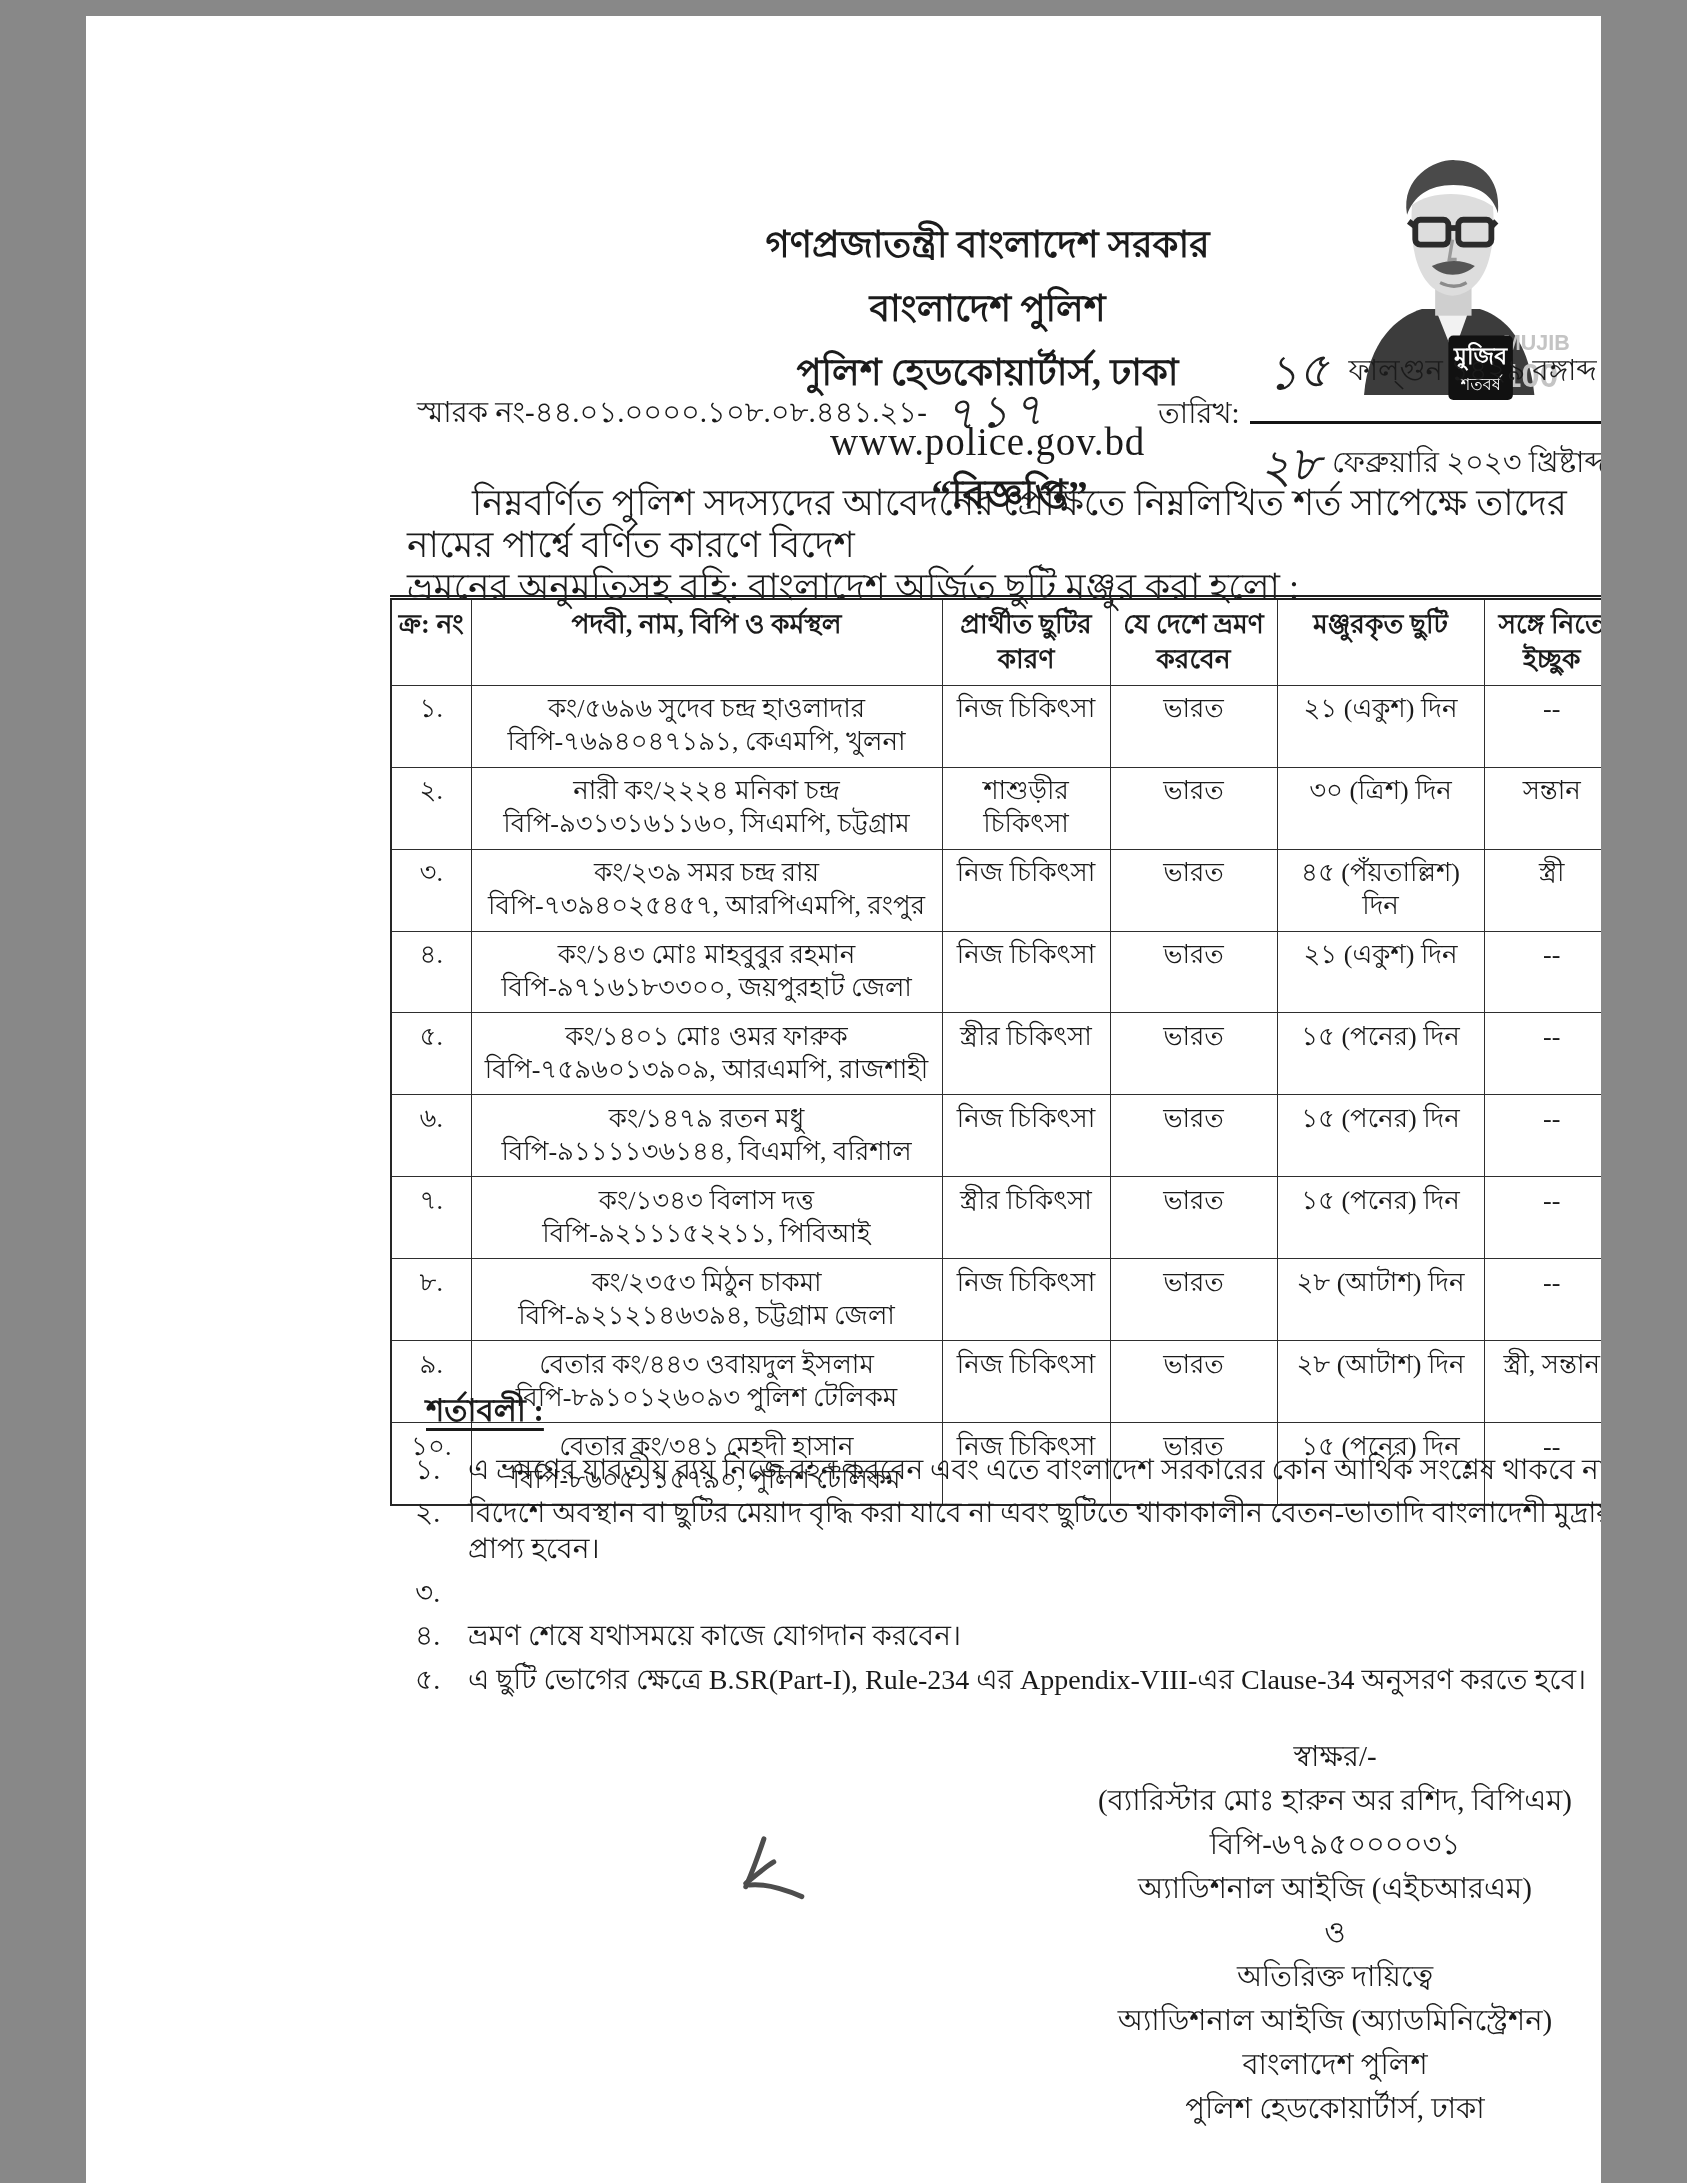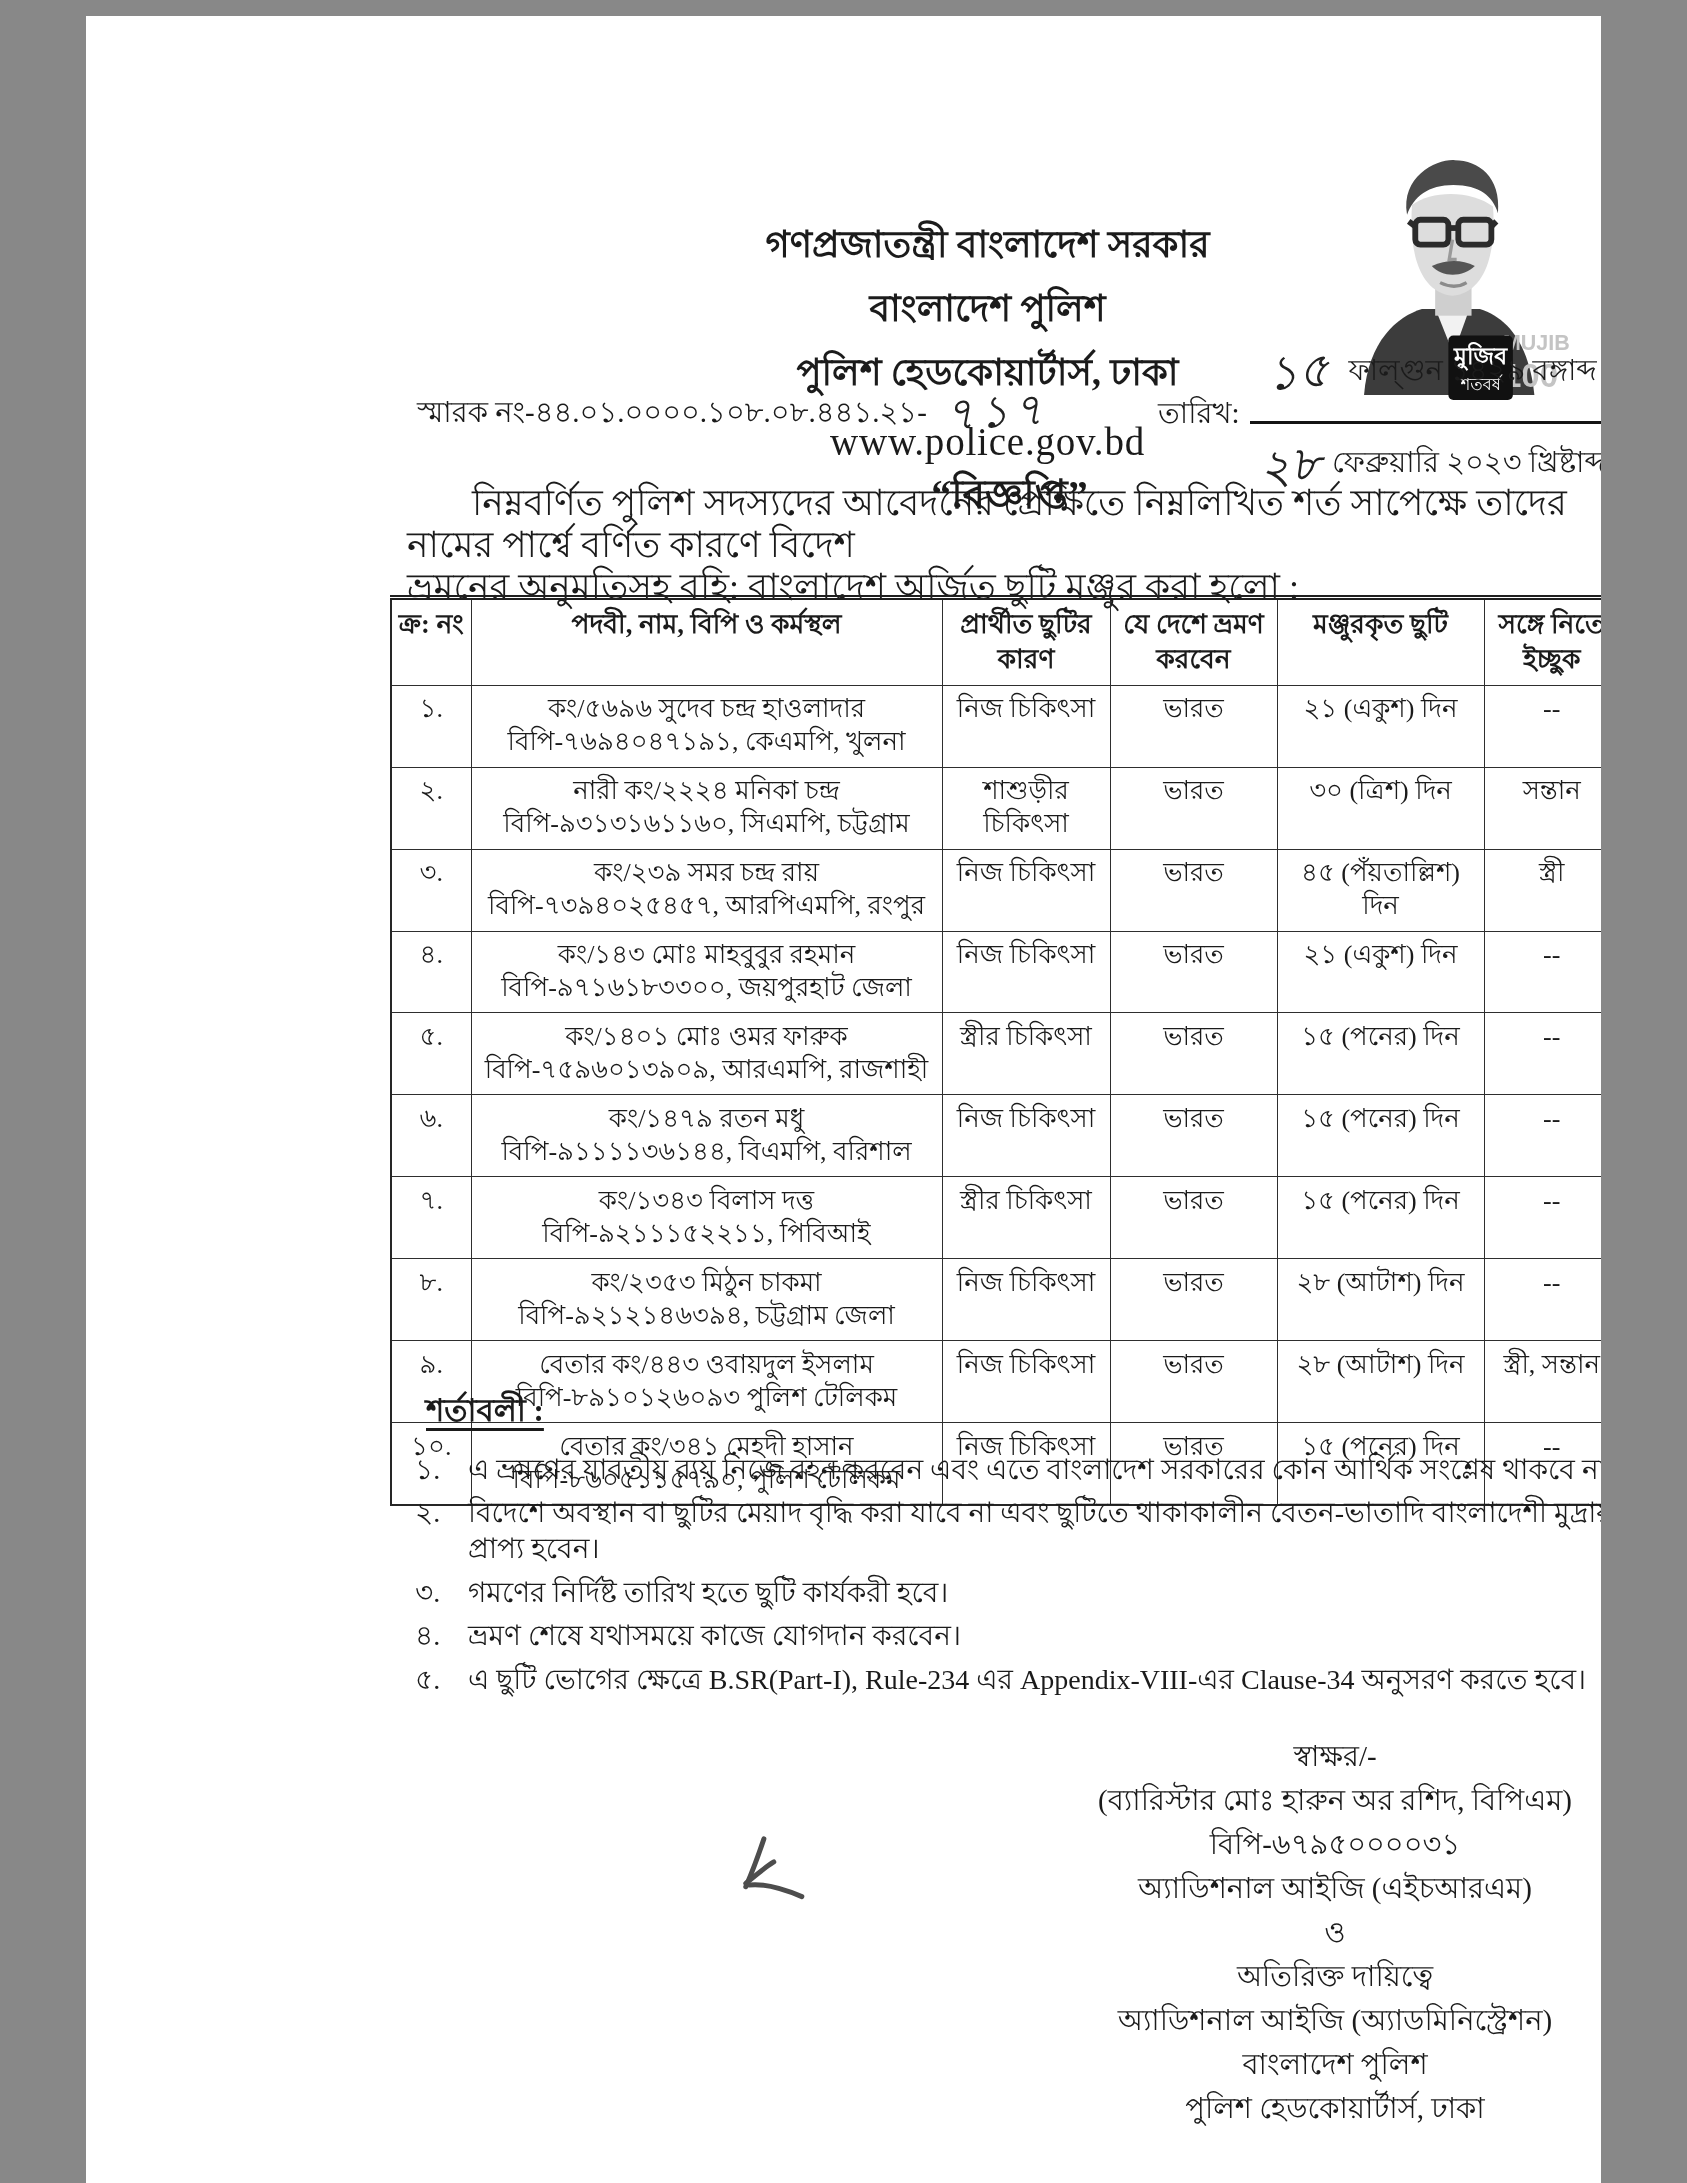--- a/index.html
+++ b/index.html
@@ -258,21 +258,20 @@
       <div class="cond">
         <span class="cond-num">১.</span>
         <span class="cond-text">এ ভ্রমণের যাবতীয় ব্যয় নিজে বহন করবেন এবং এতে বাংলাদেশ সরকারের কোন আর্থিক সংশ্লেষ থাকবে না।</span>
       </div>
       <div class="cond">
         <span class="cond-num">২.</span>
         <span class="cond-text">বিদেশে অবস্থান বা ছুটির মেয়াদ বৃদ্ধি করা যাবে না এবং ছুটিতে থাকাকালীন বেতন-ভাতাদি বাংলাদেশী মুদ্রায় প্রাপ্য হবেন।</span>
       </div>
       <div class="cond">
         <span class="cond-num">৩.</span>
-        <span class="cond-text">গমণের নির্দিষ্ট তারিখ হতে ছুটি কার্যকরী হবে।</span>
       </div>
       <div class="cond">
         <span class="cond-num">৪.</span>
         <span class="cond-text">ভ্রমণ শেষে যথাসময়ে কাজে যোগদান করবেন।</span>
       </div>
       <div class="cond">
         <span class="cond-num">৫.</span>
         <span class="cond-text">এ ছুটি ভোগের ক্ষেত্রে B.SR(Part-I), Rule-234 এর Appendix-VIII-এর Clause-34 অনুসরণ করতে হবে।</span>
       </div>
     </div>

